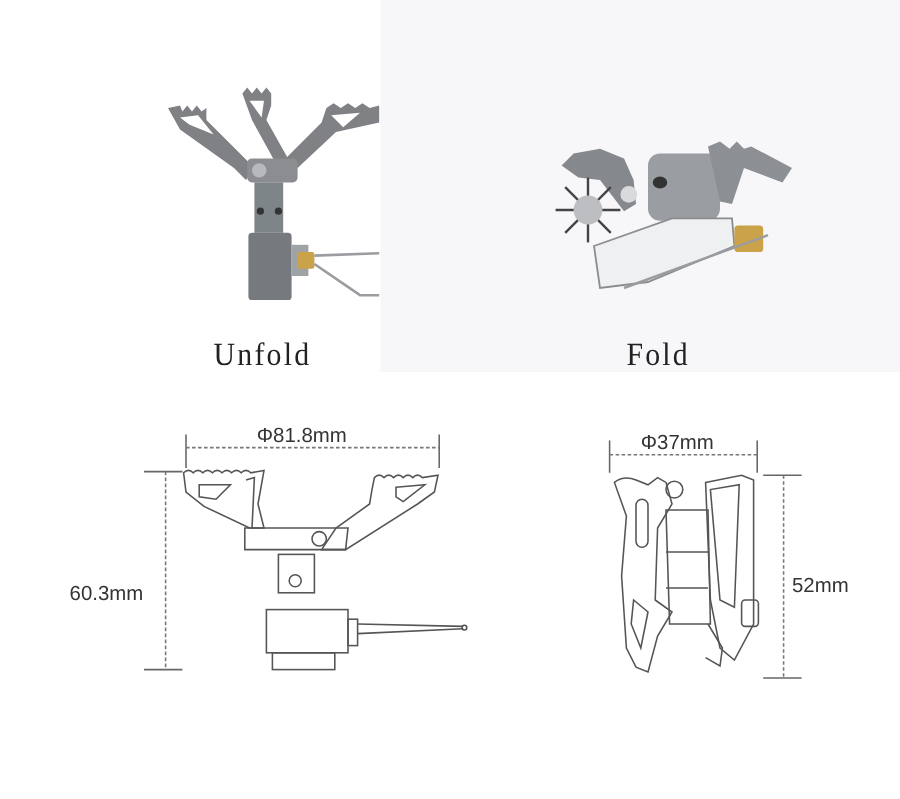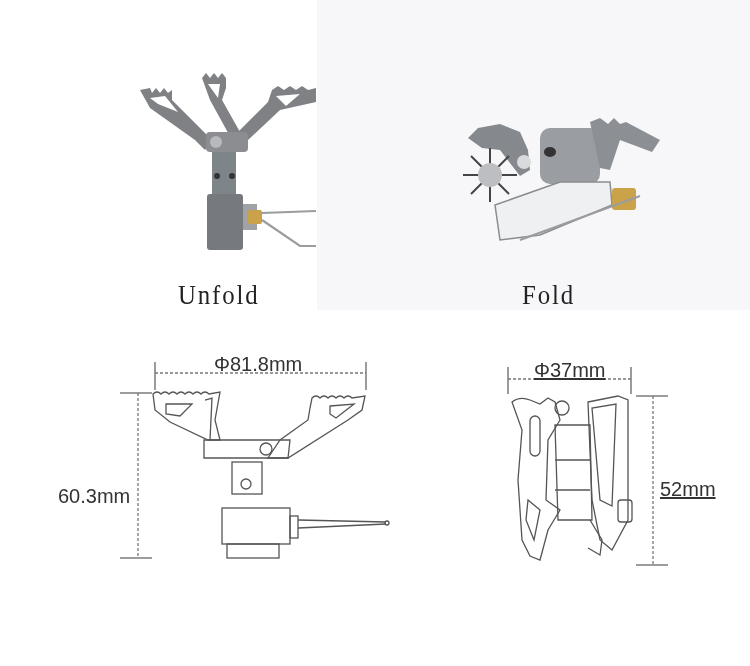--- a/index.html
+++ b/index.html
@@ -2,21 +2,21 @@
 <html><head>
   <meta charset="utf-8">
   <style>
     html, body { margin: 0; padding: 0; background: #ffffff; }
     body { width: 750px; height: 666px; position: relative; overflow: hidden; font-family: "Liberation Sans", sans-serif; }
     .panel { position: absolute; }
     #fold-panel { left: 317px; top: 0; width: 433px; height: 310px; background: #f7f7f9; }
     .caption { position: absolute; font-family: "Liberation Serif", serif; font-size: 27px; color: #222; letter-spacing: 2px; transform: scaleX(0.92); transform-origin: left top; }
     #unfold-caption { left: 178px; top: 280px; }
     #fold-caption { left: 522px; top: 280px; }
-    .dim-label { position: absolute; font-family: "Liberation Sans", sans-serif; font-size: 20px; color: #333; text-align: right; }
+    .dim-label { position: absolute; font-family: "Liberation Sans", sans-serif; font-size: 17px; color: #333; text-align: right; }
     svg { position: absolute; left: 0; top: 0; }
   </style>
 </head>
 <body>
 
 <div class="panel" id="fold-panel"></div>
 
 <svg width="750" height="666" viewBox="0 0 750 666">
 
   <g>
@@ -125,14 +125,14 @@
     <rect x="618" y="500" width="14" height="22" rx="3"></rect>
     <path d="M590 520 L602 540 L600 555 L588 548"></path>
   </g>
 </svg>
 
 <div class="caption" id="unfold-caption">Unfold</div>
 <div class="caption" id="fold-caption">Fold</div>
 
 <div class="dim-label" style="left:214px; top:353px;">Φ81.8mm</div>
 <div class="dim-label" style="left:58px; top:485px;">60.3mm</div>
-<div class="dim-label" style="left:534px; top:359px;text-decoration:underline;">Φ37mm</div>
-<div class="dim-label" style="left:660px; top:478px;text-decoration:underline;">52mm</div>
+<div class="dim-label" style="left:534px; top:359px;">Φ37mm</div>
+<div class="dim-label" style="left:660px; top:478px;">52mm</div>
 
 </body></html>

